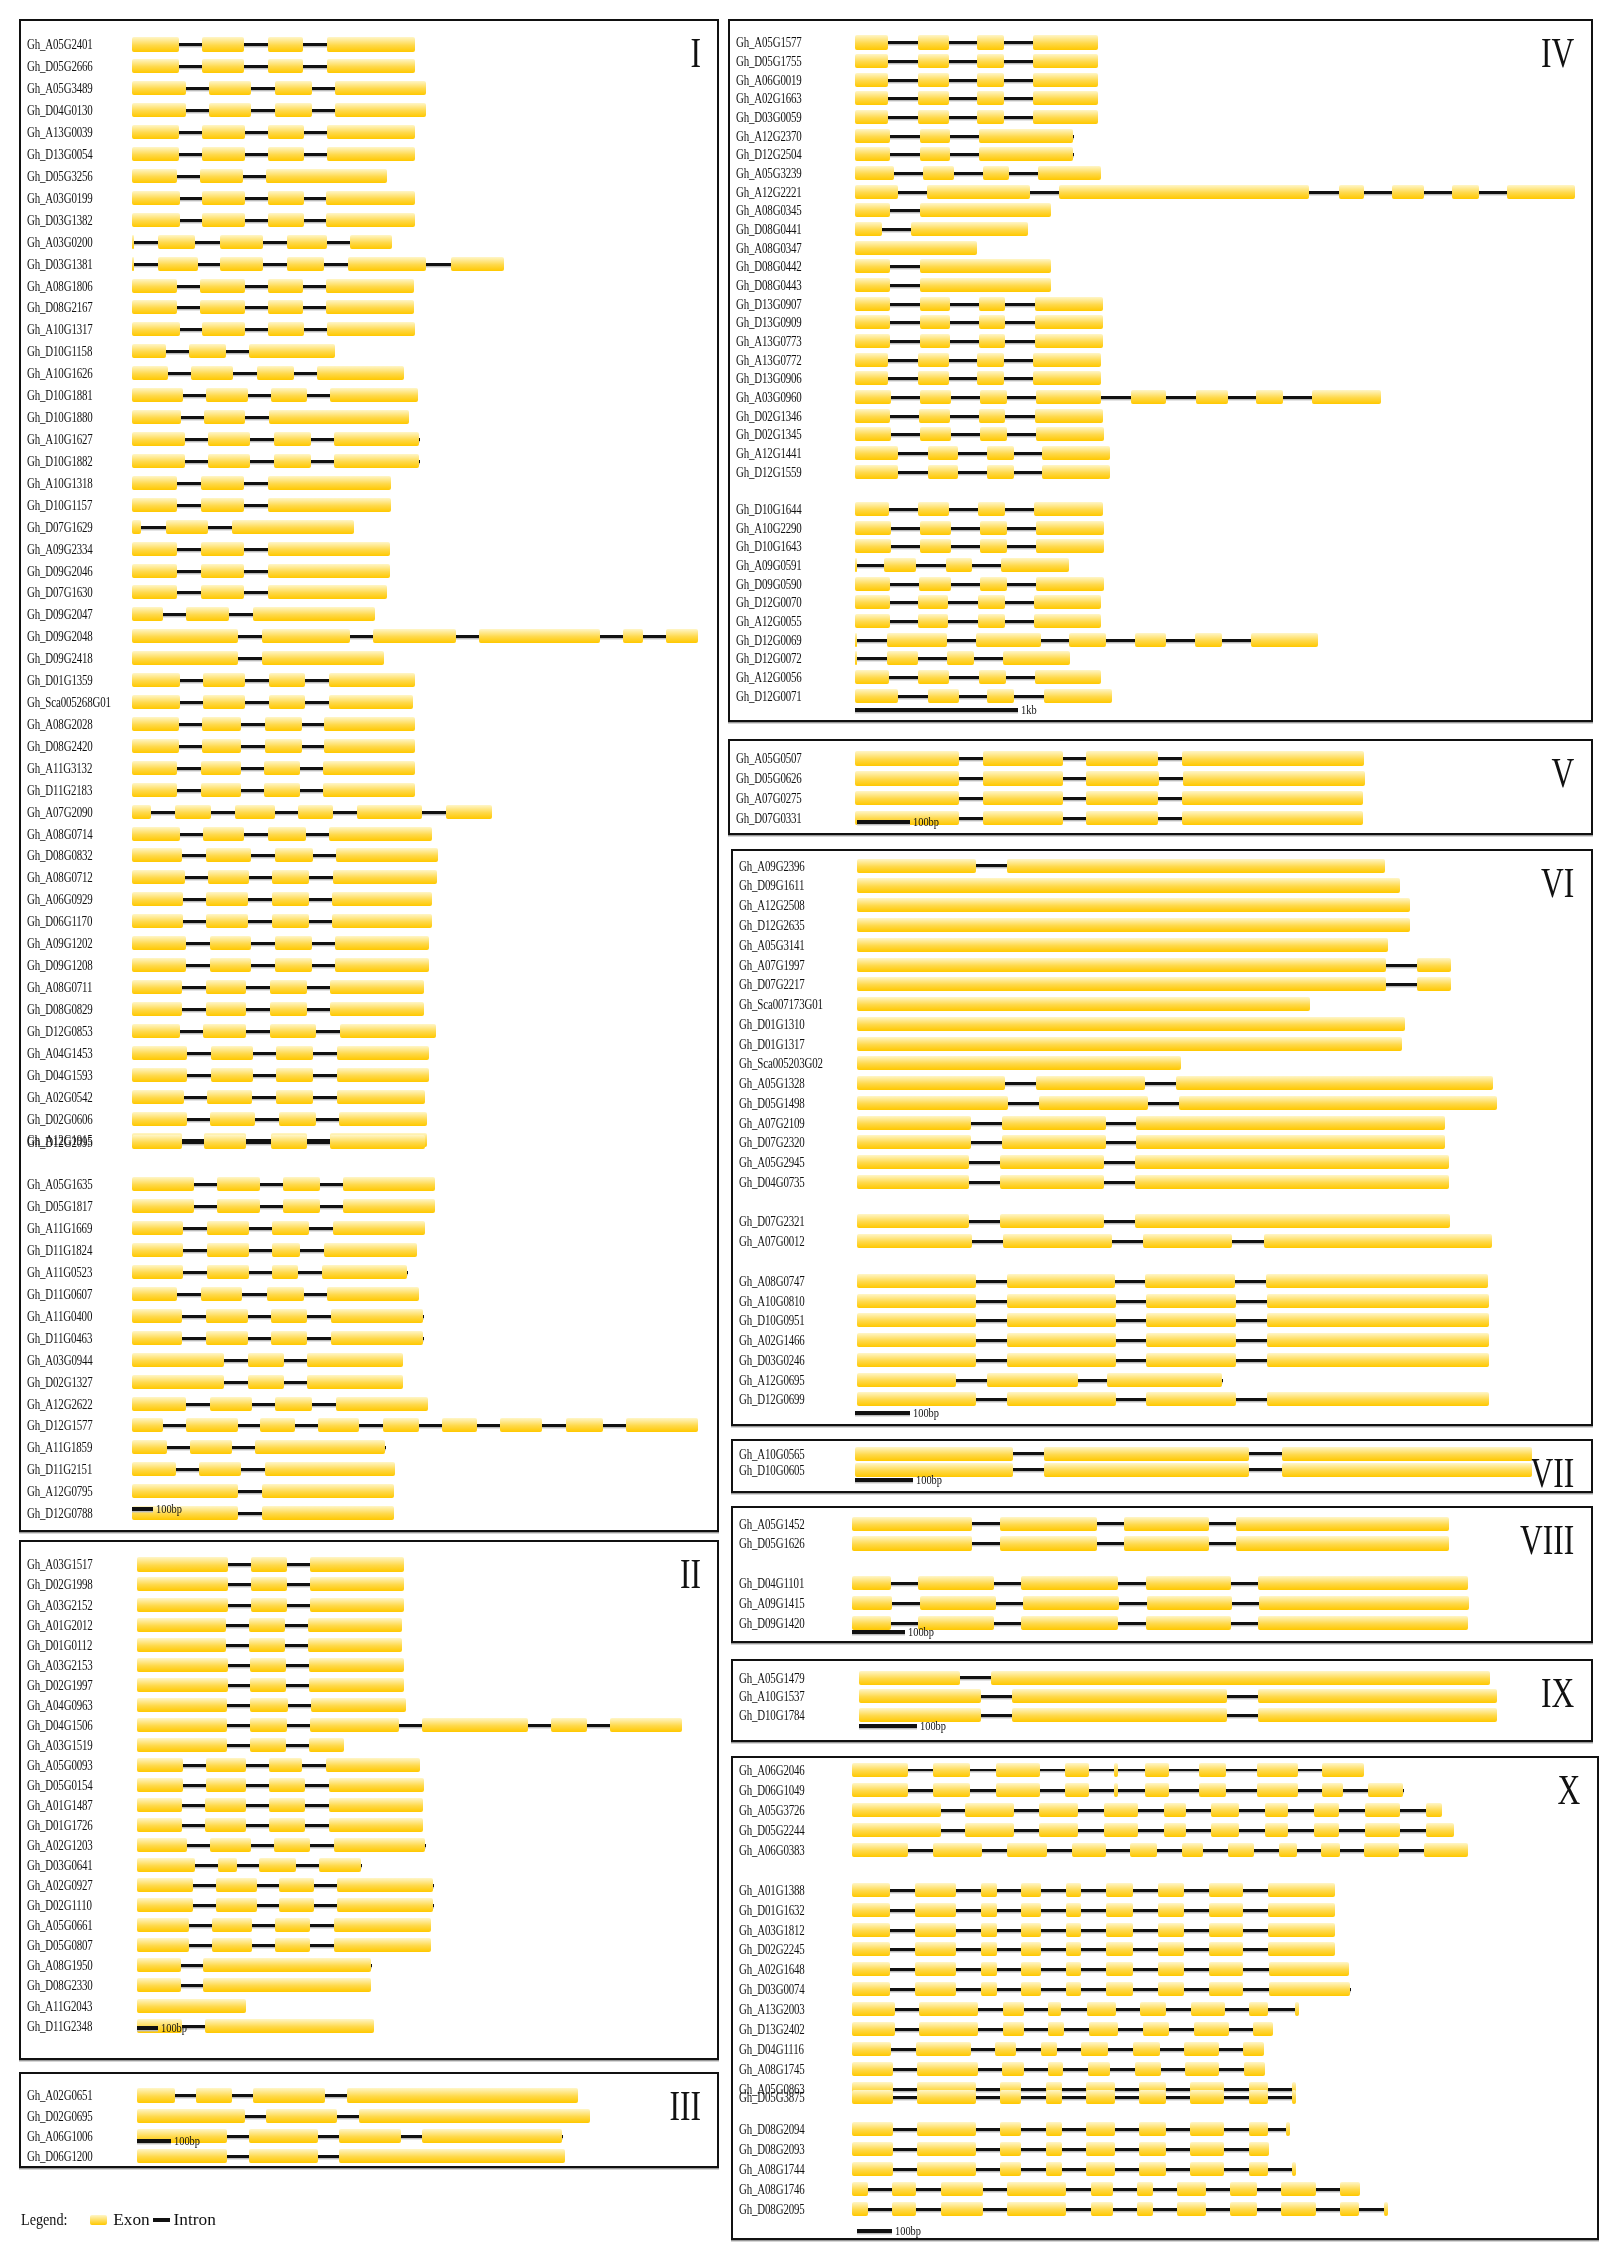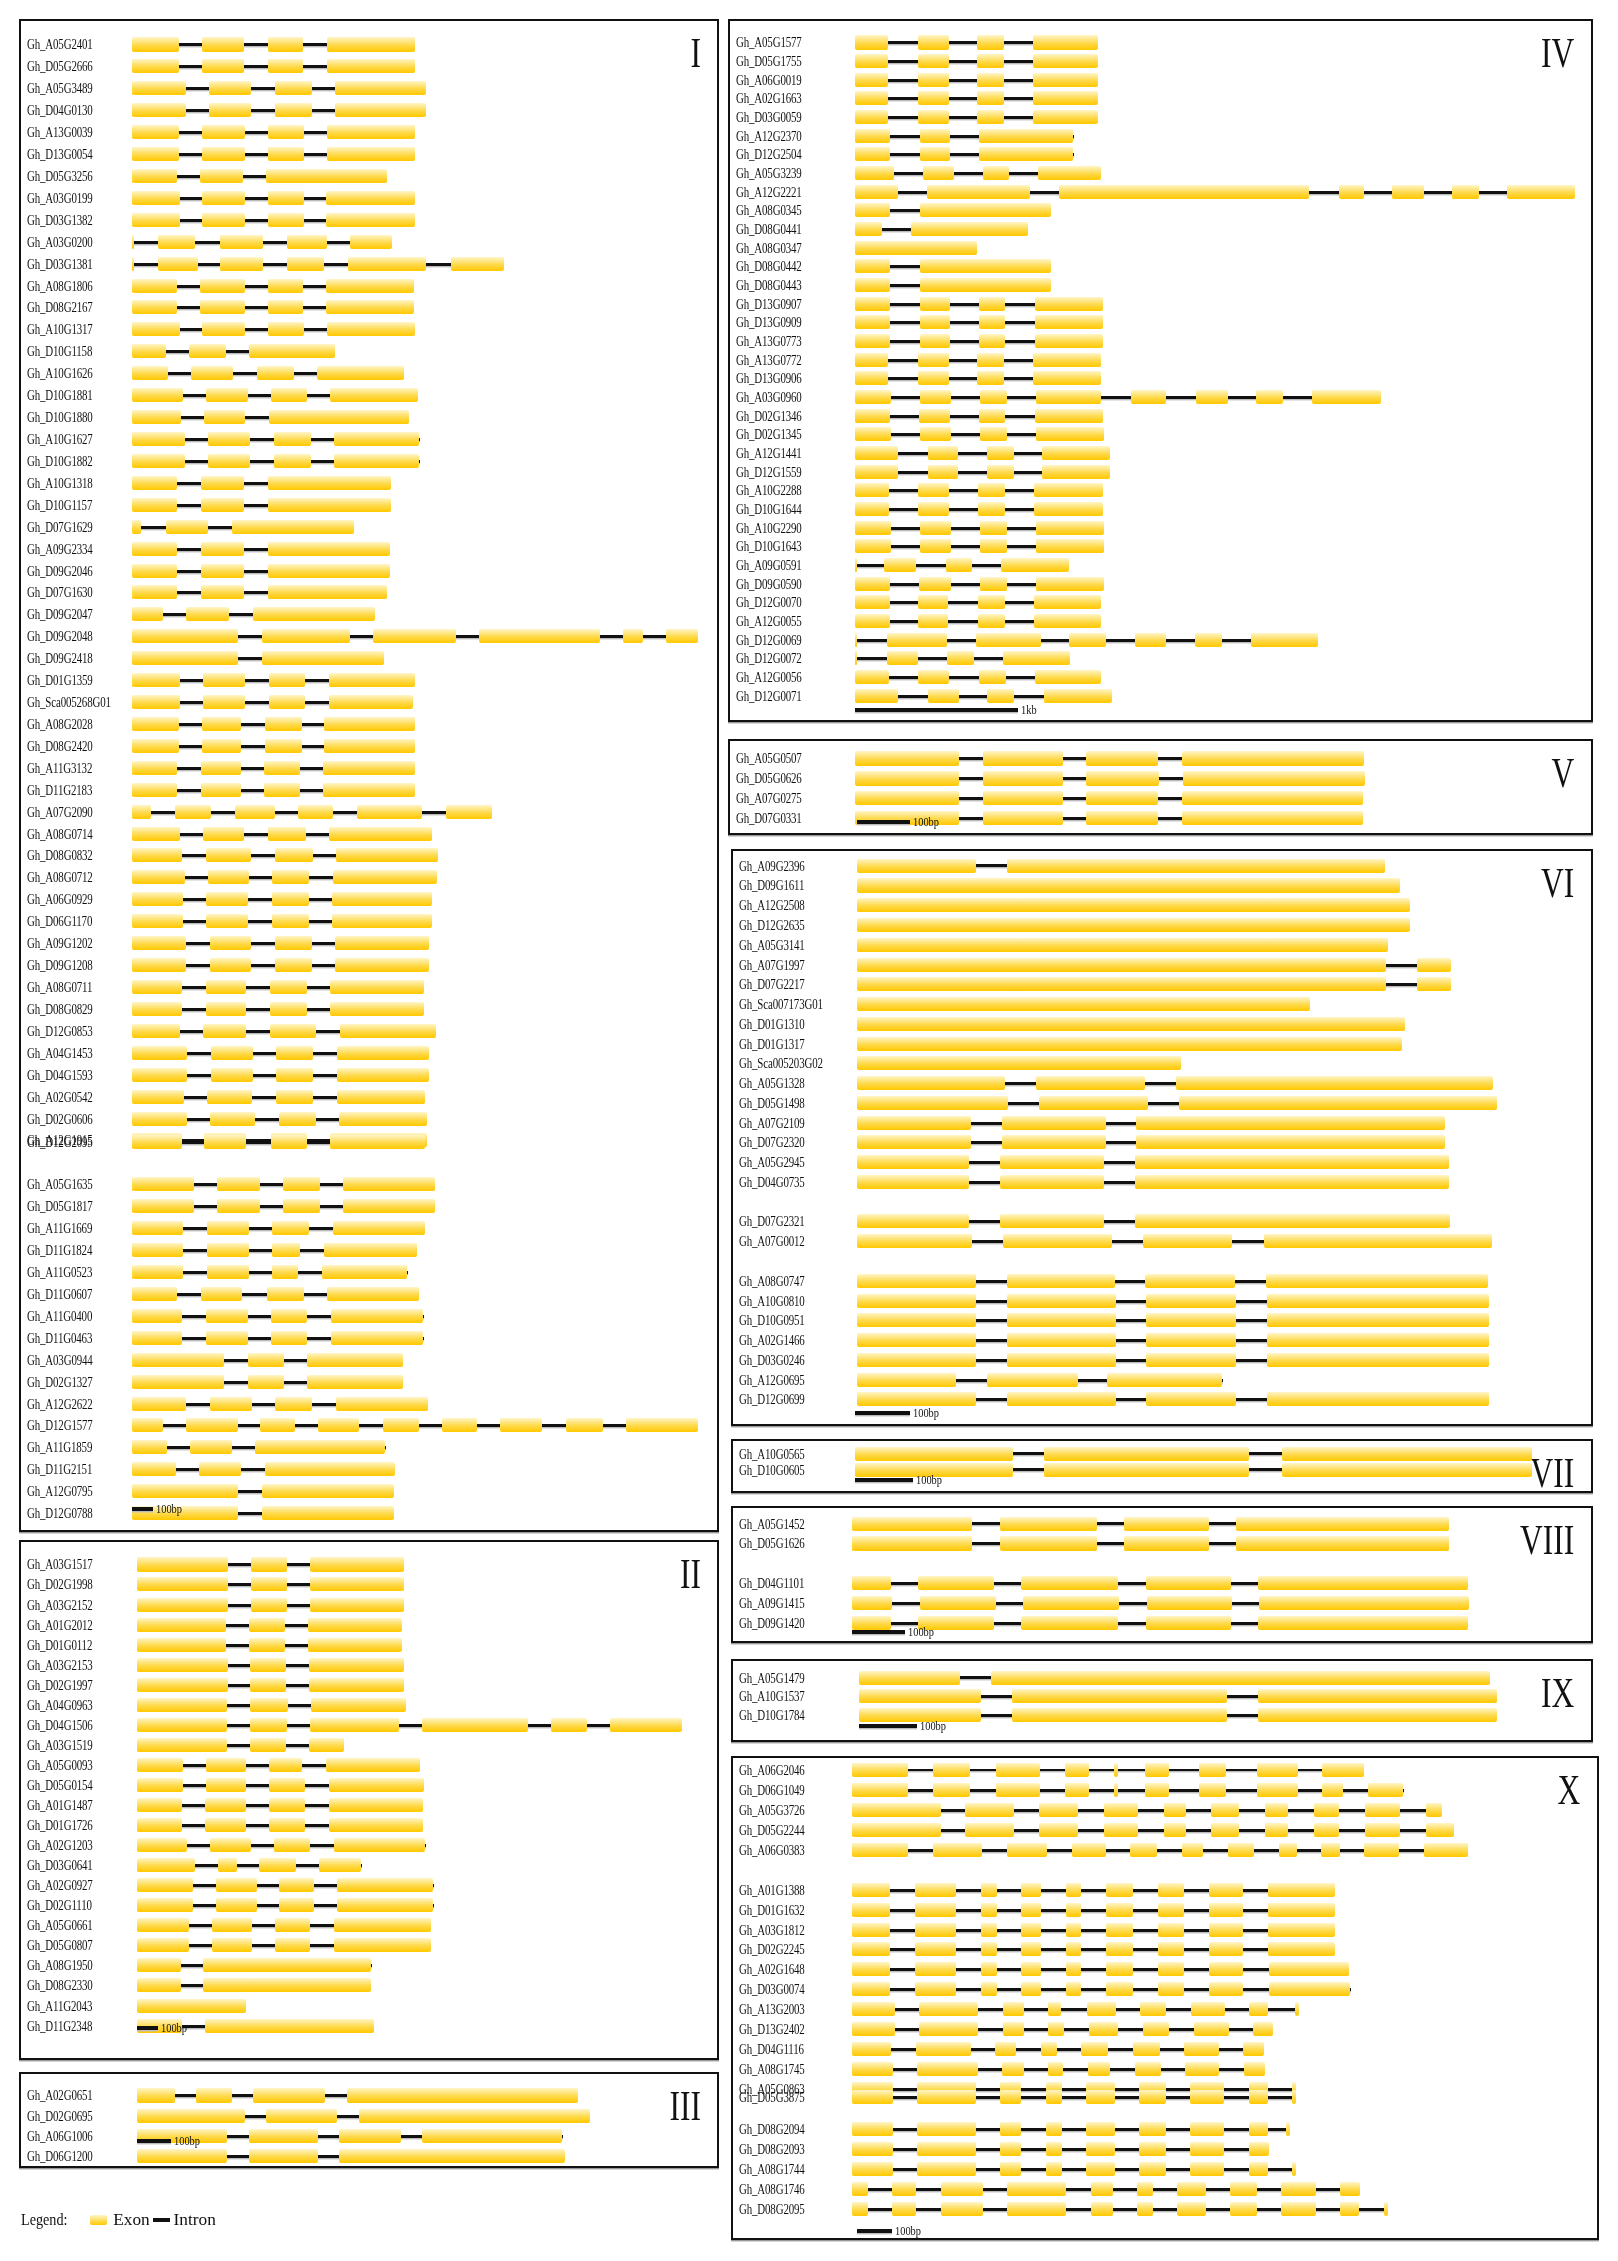--- a/index.html
+++ b/index.html
@@ -1214,30 +1214,20 @@
       <div class="row" style="top: 442px;">
         <span class="gname">Gh_D12G1559</span>
         <div class="track" style="left: 125px; width: 720px;">
           <div class="intron" style="left: 0px; width: 255px;"></div>
           <div class="exon" style="left: 0px; width: 43px;"></div>
           <div class="exon" style="left: 73px; width: 30px;"></div>
           <div class="exon" style="left: 132px; width: 27px;"></div>
           <div class="exon" style="left: 187px; width: 68px;"></div>
         </div>
       </div>
-      <div class="row" style="top: 460px;">
-        <span class="gname">Gh_A10G2288</span>
-        <div class="track" style="left: 125px; width: 720px;">
-          <div class="intron" style="left: 0px; width: 248px;"></div>
-          <div class="exon" style="left: 0px; width: 34px;"></div>
-          <div class="exon" style="left: 63px; width: 31px;"></div>
-          <div class="exon" style="left: 123px; width: 27px;"></div>
-          <div class="exon" style="left: 179px; width: 69px;"></div>
-        </div>
-      </div>
       <div class="row" style="top: 479px;">
         <span class="gname">Gh_D10G1644</span>
         <div class="track" style="left: 125px; width: 720px;">
           <div class="intron" style="left: 0px; width: 248px;"></div>
           <div class="exon" style="left: 0px; width: 34px;"></div>
           <div class="exon" style="left: 63px; width: 31px;"></div>
           <div class="exon" style="left: 123px; width: 27px;"></div>
           <div class="exon" style="left: 179px; width: 69px;"></div>
         </div>
       </div>

